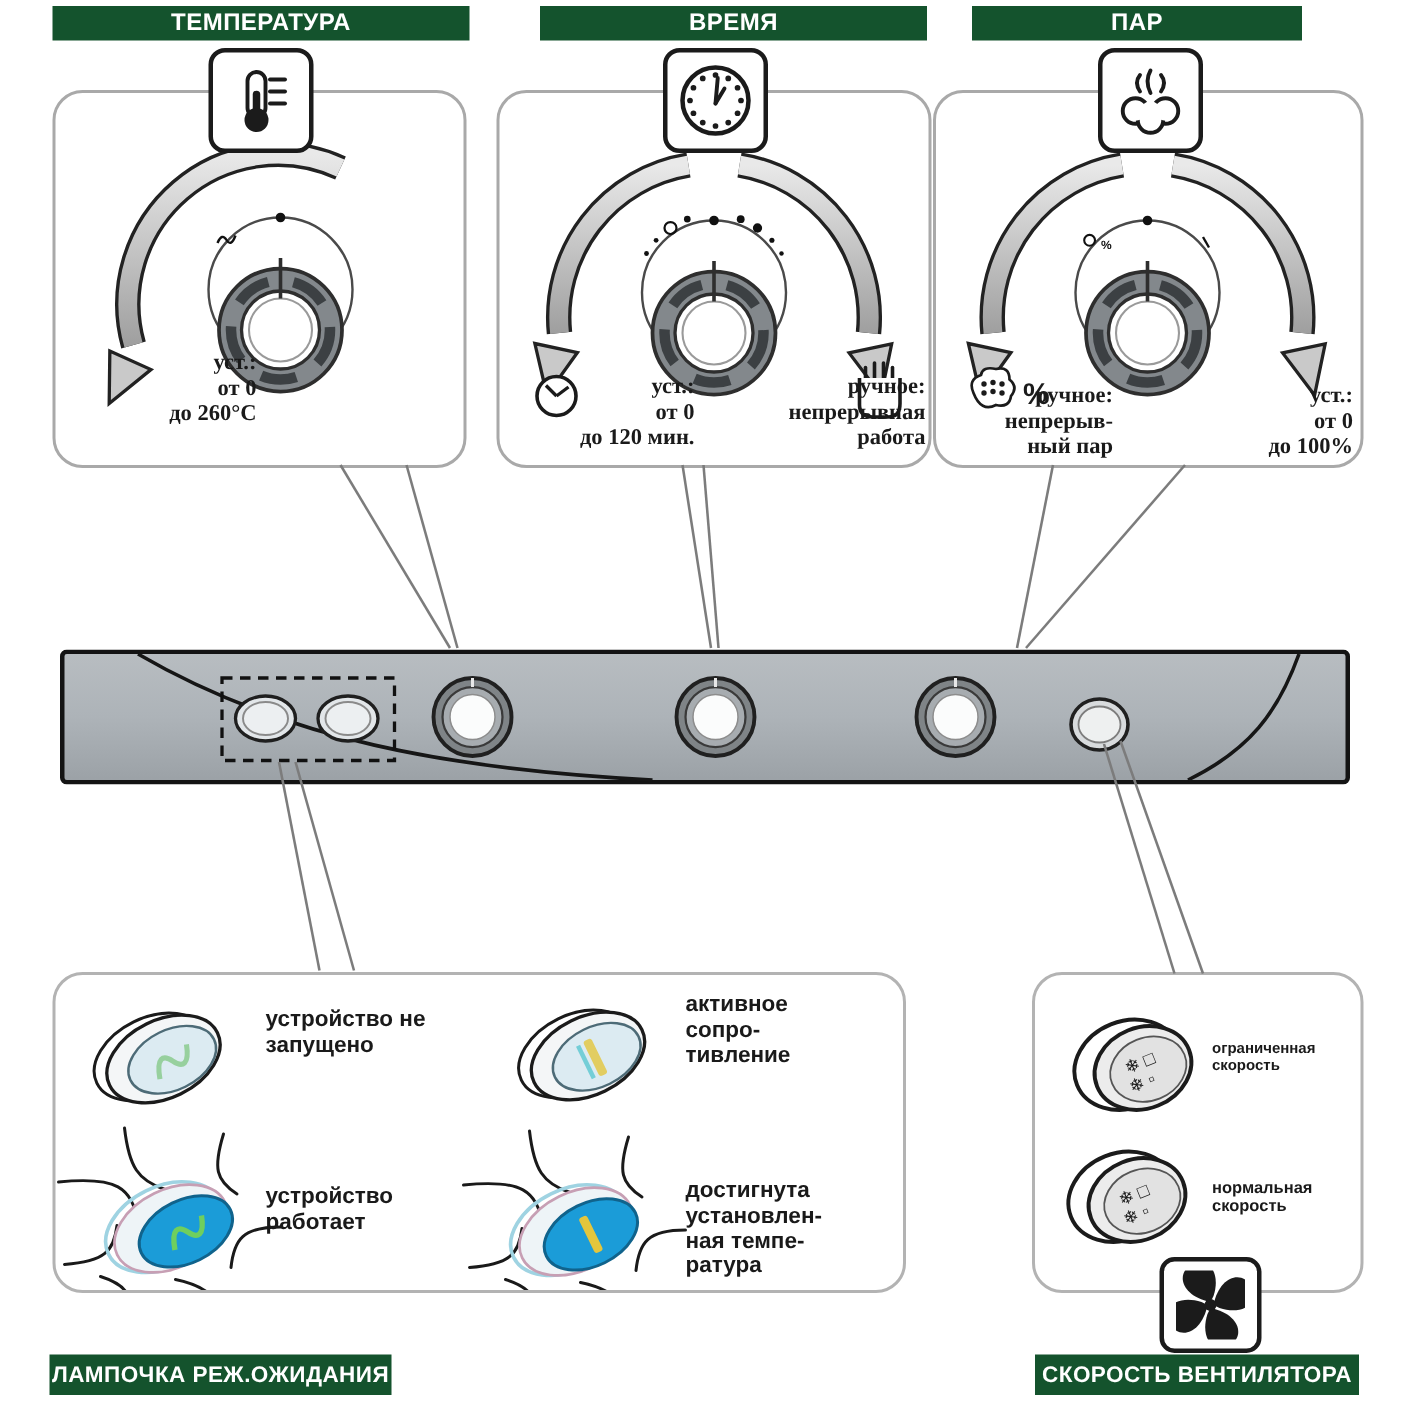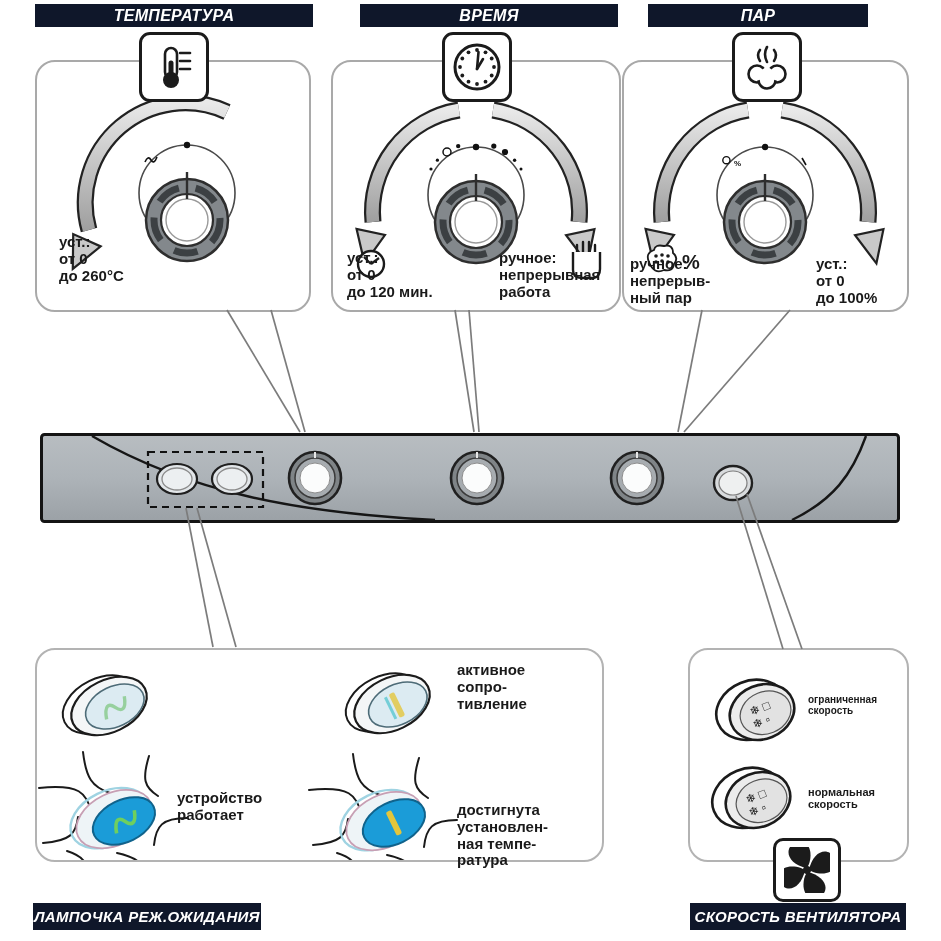--- a/index.html
+++ b/index.html
@@ -1,26 +1,26 @@
 <!DOCTYPE html>
 <html><head>
 <meta charset="utf-8">
 <style>
   html,body{margin:0;padding:0;background:#fff;}
   .canvas{position:relative;width:941px;height:941px;background:#fff;overflow:hidden;
           font-family:"Liberation Sans","DejaVu Sans",sans-serif;color:#1a1a1a;}
-  .hdr,.ftr{position:absolute;background:#0f172a;color:#fff;display:flex;align-items:center;
-            justify-content:center;font-weight:bold;letter-spacing:.3px;font-style:italic;}
+  .hdr,.ftr{position:absolute;background:#14532d;color:#fff;display:flex;align-items:center;
+            justify-content:center;font-weight:bold;letter-spacing:.3px;}
   .hdr{height:23px;font-size:16px;}
   .ftr{height:27px;font-size:15px;}
   .callout{position:absolute;border:2.5px solid #a9a9a9;border-radius:20px;background:#fff;}
   .iconbox{position:absolute;width:64px;height:64px;background:#fff;border:3px solid #1b1b1b;
            border-radius:11px;z-index:5;display:flex;align-items:center;justify-content:center;}
   .lbl{position:absolute;font-weight:bold;font-size:15px;line-height:1.12;white-space:pre-line;}
-  .lbl.center{text-align:left;}
+  .lbl.center{text-align:right;font-family:Liberation Serif, serif;}
   .leaders{position:absolute;left:0;top:0;z-index:4;pointer-events:none;}
   .boxsvg{position:absolute;left:0;top:0;}
   .panelWrap{position:absolute;left:40px;top:433px;width:860px;height:90px;}
   .fanIconBox{position:absolute;left:773px;top:838px;width:62px;height:58px;background:#fff;
               border:3px solid #1b1b1b;border-radius:10px;z-index:6;
               display:flex;align-items:center;justify-content:center;}
 </style>
 </head>
 <body>
 
@@ -320,26 +320,28 @@
         </g>
       </g>
       <g transform="translate(352,172)">
         <use href="#ray-burst"></use>
         <g transform="rotate(-26)">
           <use href="#on-lamp-shape"></use>
           <rect x="1" y="-10" width="6" height="26" rx="2" fill="#e3c63c"></rect>
         </g>
       </g>
     </svg>
+    <div class="lbl" style="left:140px;top:22px;width:150px">устройство не
+запущено</div>
     <div class="lbl" style="left:140px;top:140px;width:140px">устройство
 работает</div>
     <div class="lbl" style="left:420px;top:12px;width:135px">активное
 сопро-
 тивление</div>
-    <div class="lbl" style="left:420px;top:152px;width:140px">достигнута
+    <div class="lbl" style="left:420px;top:136px;width:140px">достигнута
 установлен-
 ная темпе-
 ратура</div>
   </div>
 
   <div class="callout" style="left:688px;top:648px;width:217px;height:210px;border-color:#b3b3b3">
     <svg class="boxsvg" width="217" height="210" viewBox="0 0 217 210">
       <g transform="translate(72,62) rotate(-22)">
         <use href="#fan-button-shape"></use>
         <text x="-11" y="0" font-size="12" font-weight="bold" fill="#1b1b1b">❄ □</text>

